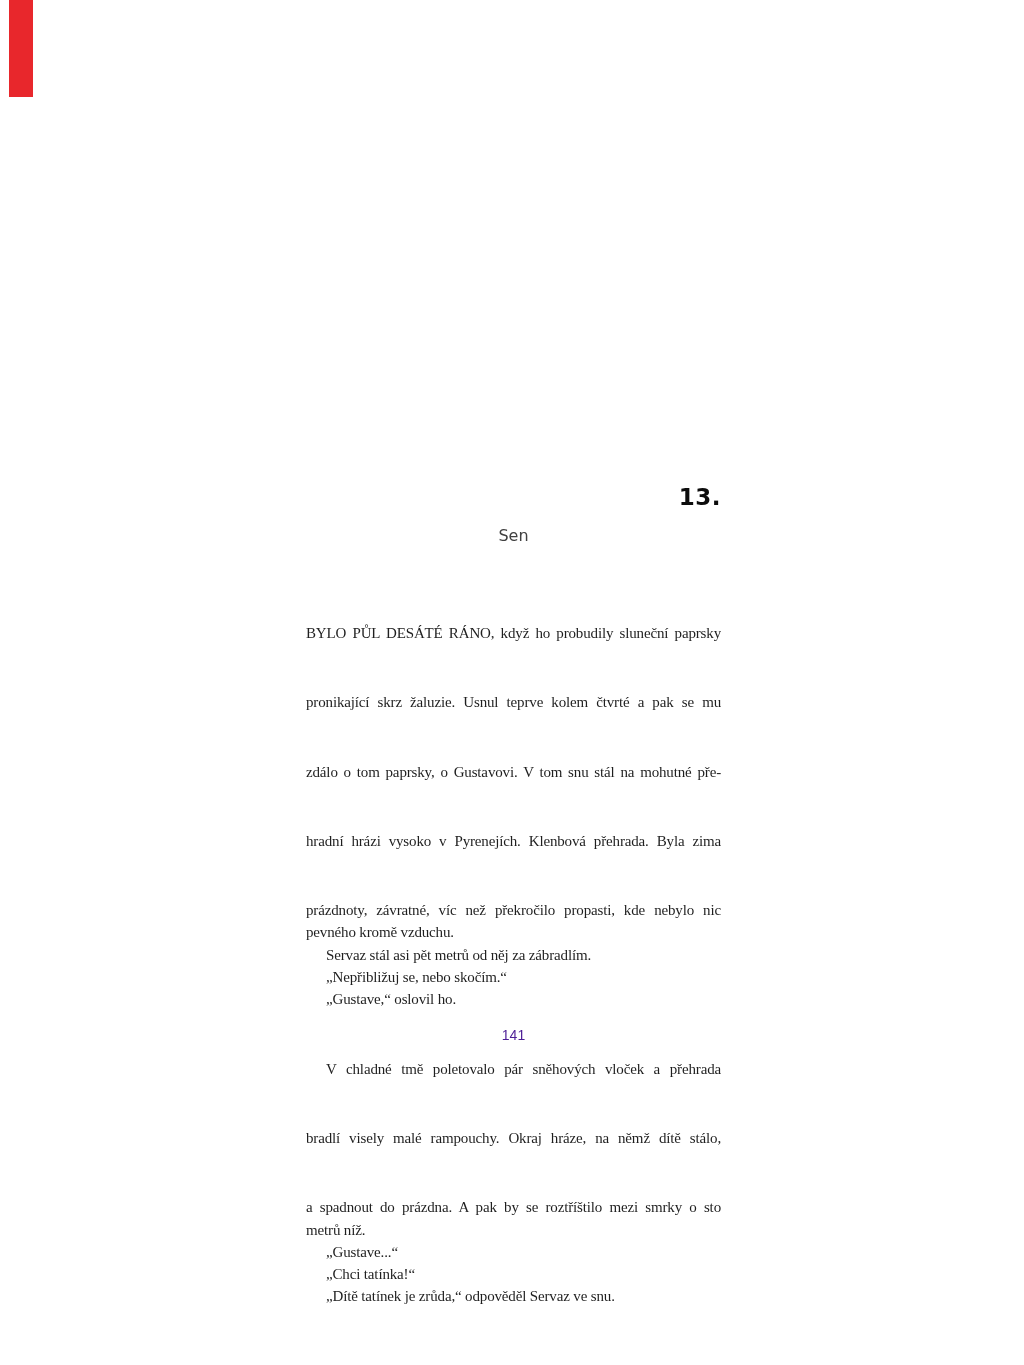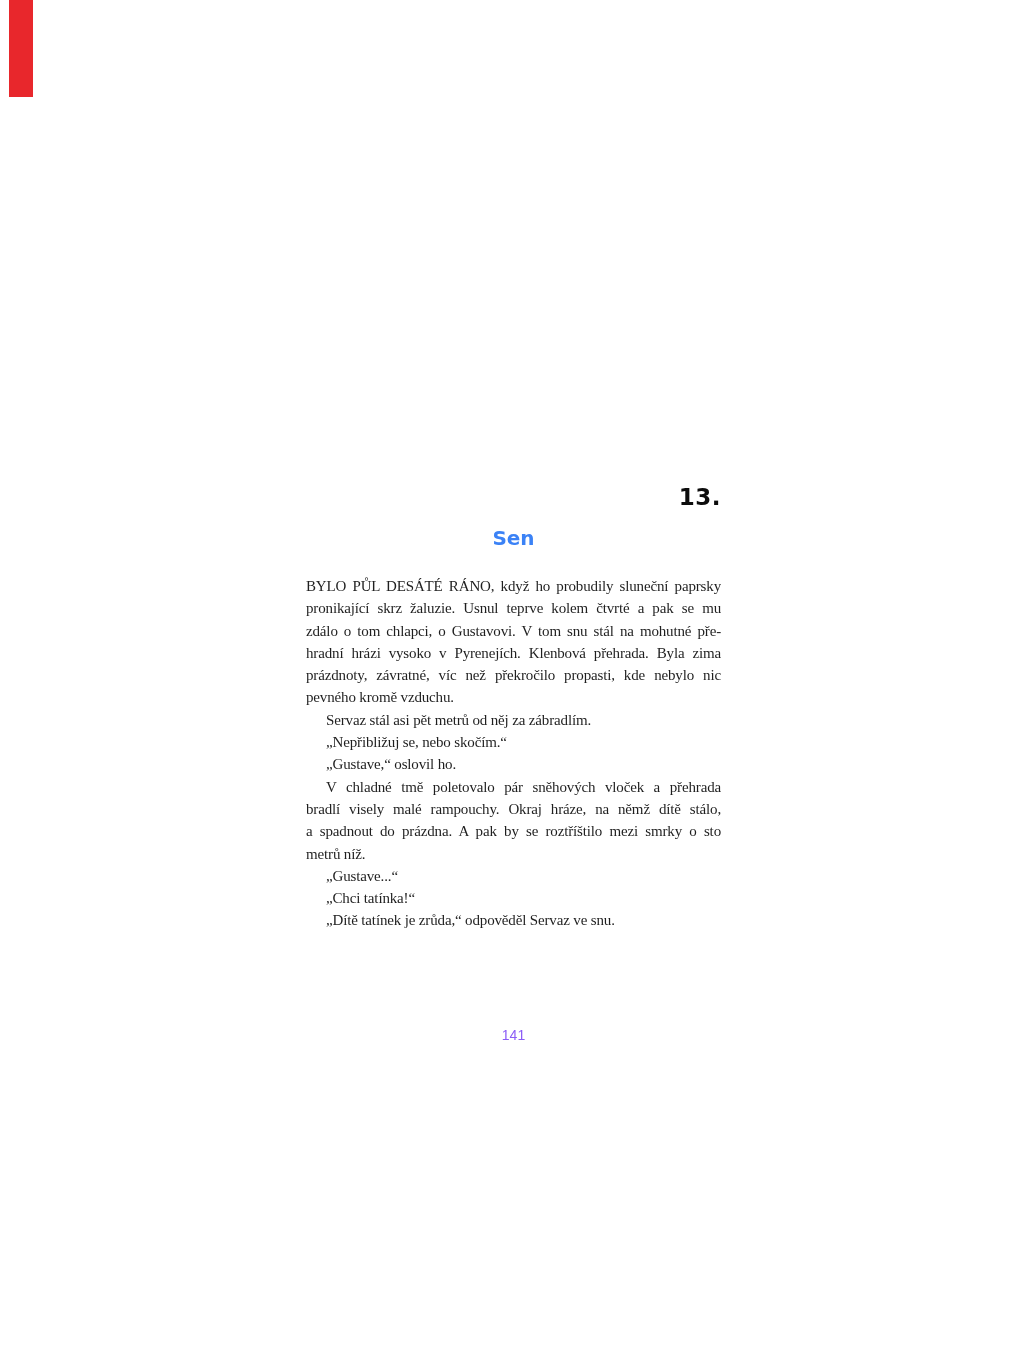--- a/index.html
+++ b/index.html
@@ -34,66 +34,67 @@
     font-weight: bold;
     font-size: 23px;
     line-height: 1;
     color: #0c0c0c;
     letter-spacing: 0.5px;
   }
   .chapter-title {
     top: 528px;
     text-align: center;
     font-family: "DejaVu Sans", sans-serif;
-    font-weight: bold;
-    font-size: 20px;
+    font-weight: normal;
+    font-size: 16px;
     line-height: 1;
-    color: #3b82f6;
+    color: #404040;
   }
   .body-text {
     top: 575px;
     font-size: 15px;
     line-height: 22.3px;
     color: #1f1f1f;
     letter-spacing: -0.15px;
   }
   .line {
     height: 22.3px;
     overflow: hidden;
     white-space: normal;
   }
   .line.indent {
     padding-left: 20px;
   }
   .line.just {
     text-align: justify;
     text-align-last: justify;
+    margin-top: 47px;
   }
   .folio {
     top: 1028px;
     text-align: center;
     font-family: "Liberation Sans", sans-serif;
     font-size: 14px;
     line-height: 1.1;
-    color: #8b5cf6;
+    color: #4c1d95;
   }
 </style>
 </head>
 <body>
 
 <div class="edge-tab" style="background: rgb(232, 39, 44);"></div>
 
 <div class="textblock chapter-number">13.</div>
 
 <div class="textblock chapter-title">Sen</div>
 
 <div class="textblock body-text">
     <div class="line just">BYLO PŮL DESÁTÉ RÁNO, když ho probudily sluneční paprsky</div>
     <div class="line just">pronikající skrz žaluzie. Usnul teprve kolem čtvrté a pak se mu</div>
-    <div class="line just">zdálo o tom chlapci, o Gustavovi. V tom snu stál na mohutné pře-</div>
+    <div class="line just">zdálo o tom paprsky, o Gustavovi. V tom snu stál na mohutné pře-</div>
     <div class="line just">hradní hrázi vysoko v Pyrenejích. Klenbová přehrada. Byla zima</div>
     <div class="line just">prázdnoty, závratné, víc než překročilo propasti, kde nebylo nic</div>
     <div class="line">pevného kromě vzduchu.</div>
     <div class="line indent">Servaz stál asi pět metrů od něj za zábradlím.</div>
     <div class="line indent">„Nepřibližuj se, nebo skočím.“</div>
     <div class="line indent">„Gustave,“ oslovil ho.</div>
     <div class="line indent just">V chladné tmě poletovalo pár sněhových vloček a přehrada</div>
     <div class="line just">bradlí visely malé rampouchy. Okraj hráze, na němž dítě stálo,</div>
     <div class="line just">a spadnout do prázdna. A pak by se roztříštilo mezi smrky o sto</div>
     <div class="line">metrů níž.</div>

